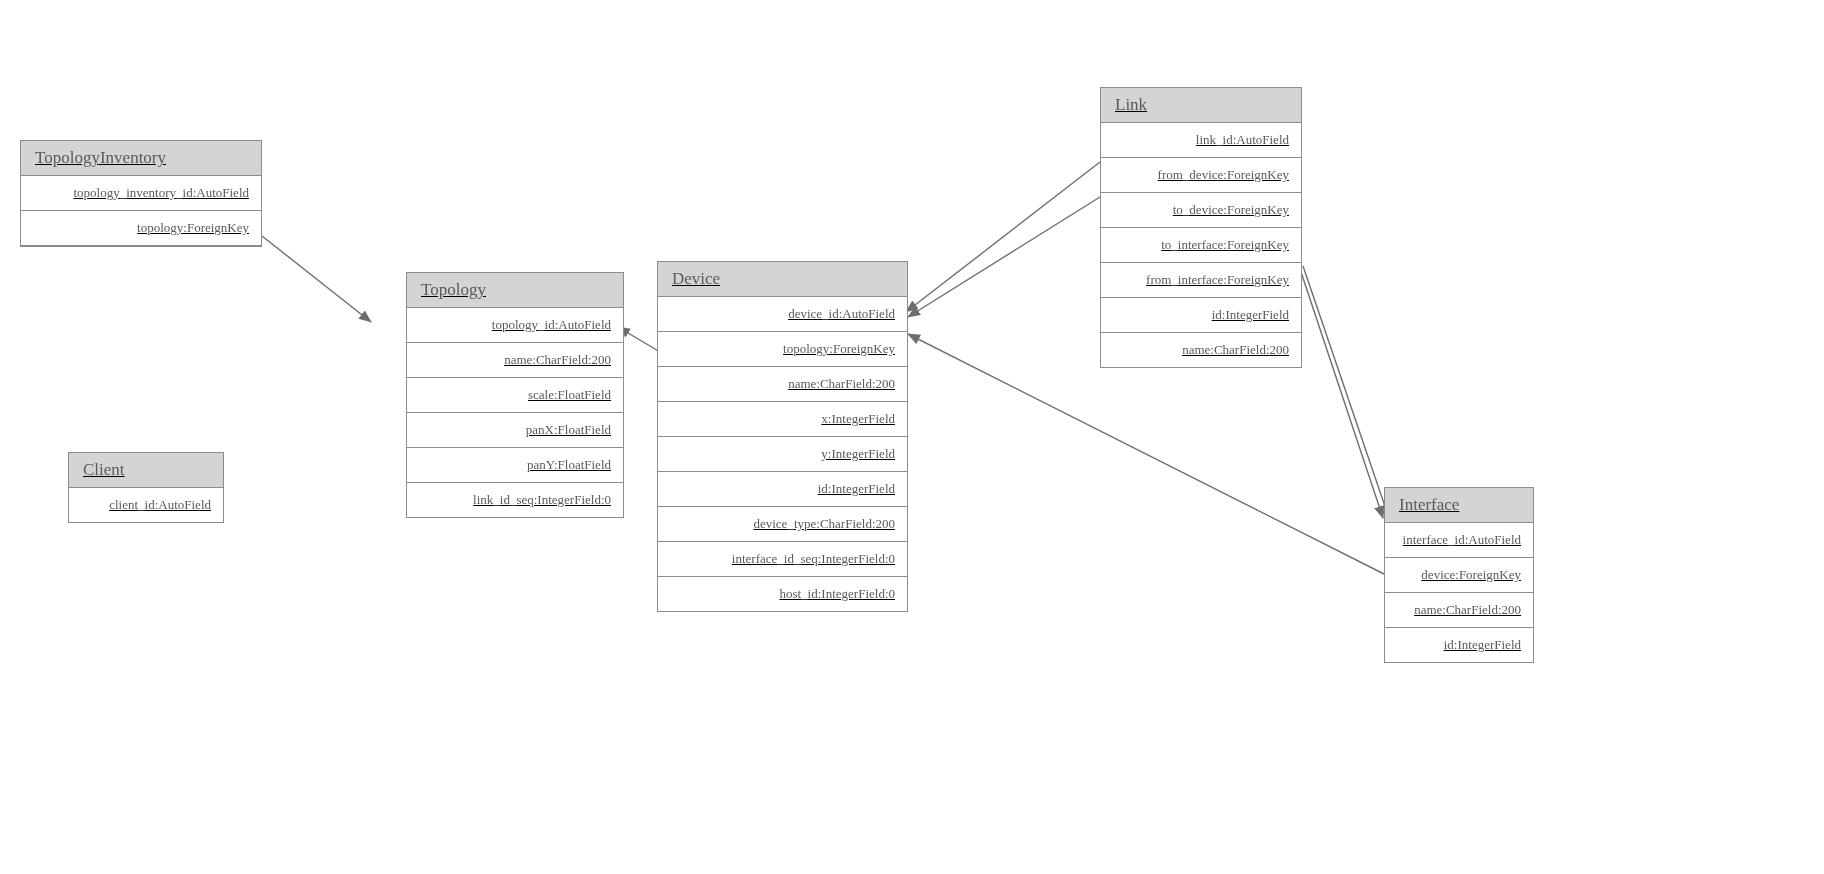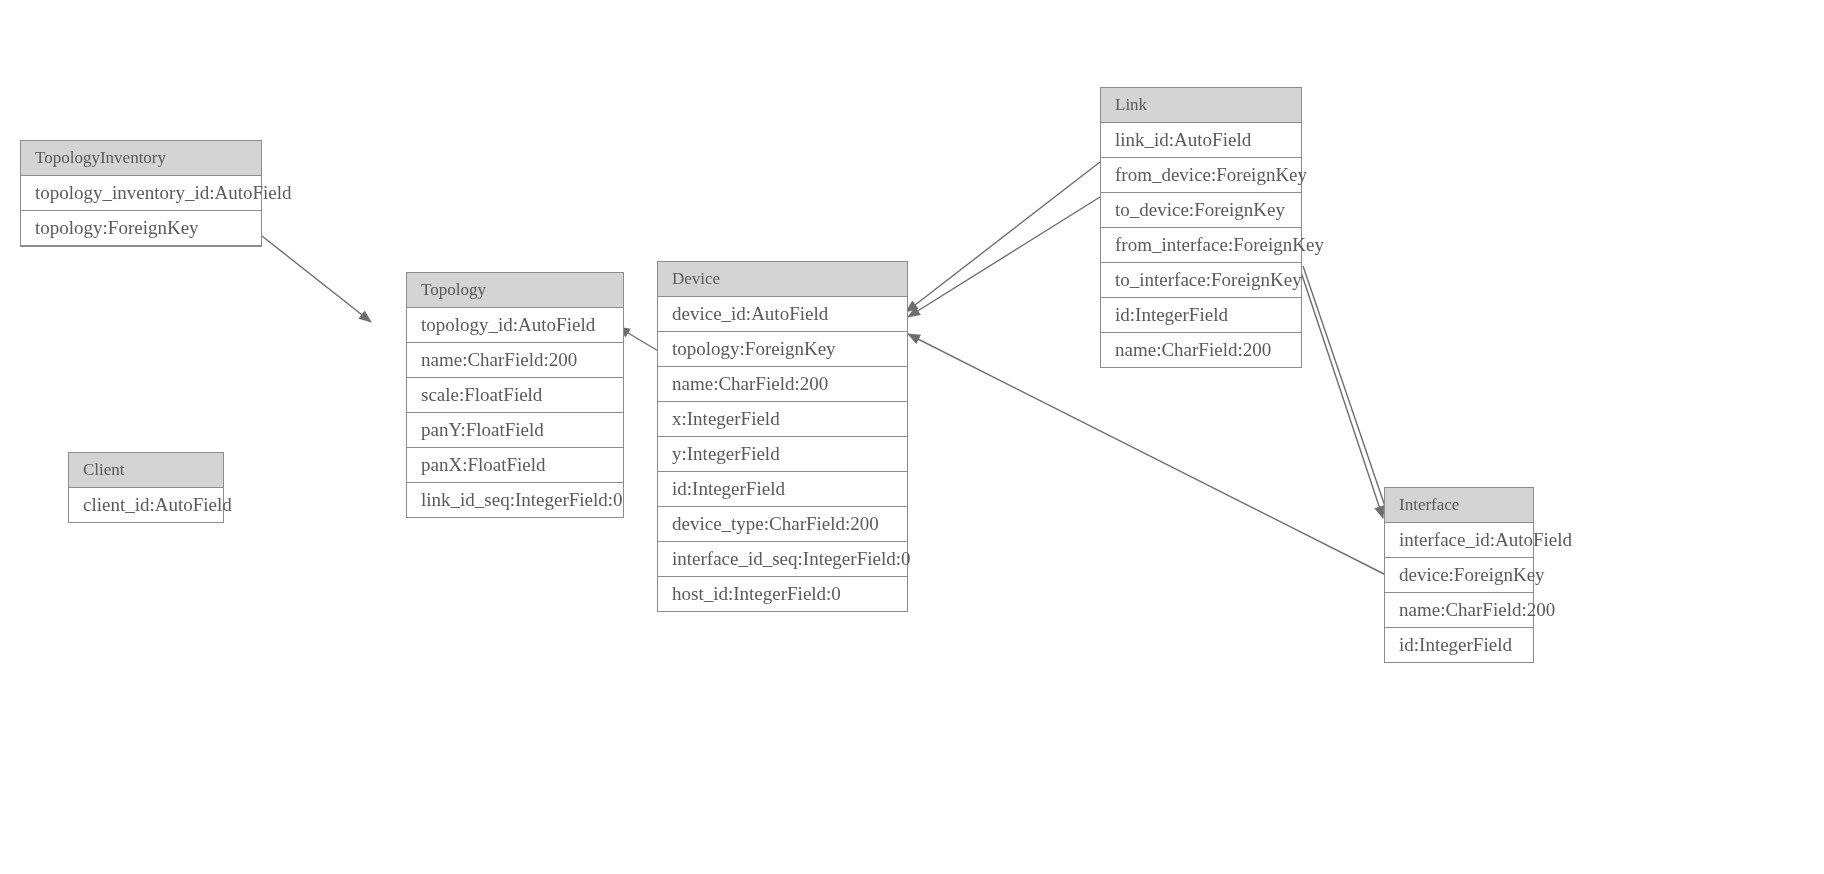--- a/index.html
+++ b/index.html
@@ -12,40 +12,42 @@
   }
   #canvas{position:absolute;left:0;top:0;width:1824px;height:874px;}
   #edges{position:absolute;left:0;top:0;width:1824px;height:874px;pointer-events:none;}
 
   .entity{
     position:absolute;
     box-sizing:border-box;
     border:1px solid #8c8c8c;
     background:#15803d;
     z-index:2;
+    text-decoration:underline;
   }
   .entity-header{
     box-sizing:border-box;
     background:#d4d4d4;
     border-bottom:1px solid #8c8c8c;
     color:#5a5a5a;
     font-size:17px;
     line-height:20px;
     padding:7px 12px 7px 14px;
     white-space:nowrap;
   }
   .field-row{
     box-sizing:border-box;
     border-bottom:1px solid #8c8c8c;
     color:#5a5a5a;
-    font-size:19px;
+    font-size:13px;
     line-height:20px;
     padding:7px 12px 7px 14px;
     white-space:nowrap;
     background:#ffffff;
+    text-align:right;
   }
   .field-row.last{border-bottom:none;}
 </style>
 </head>
 <body>
 
 <div id="canvas">
 
   <svg id="edges" viewBox="0 0 1824 874" xmlns="http://www.w3.org/2000/svg">
     <defs>
@@ -78,22 +80,22 @@
   <div class="entity" style="left:68px;top:452px;width:156px;">
     <div class="entity-header">Client</div>
     <div class="field-row last">client_id:AutoField</div>
   </div>
 
   <div class="entity" style="left:406px;top:272px;width:218px;">
     <div class="entity-header">Topology</div>
     <div class="field-row">topology_id:AutoField</div>
     <div class="field-row">name:CharField:200</div>
     <div class="field-row">scale:FloatField</div>
+    <div class="field-row">panX:FloatField</div>
     <div class="field-row">panY:FloatField</div>
-    <div class="field-row">panX:FloatField</div>
     <div class="field-row last">link_id_seq:IntegerField:0</div>
   </div>
 
   <div class="entity" style="left:657px;top:261px;width:251px;">
     <div class="entity-header">Device</div>
     <div class="field-row">device_id:AutoField</div>
     <div class="field-row">topology:ForeignKey</div>
     <div class="field-row">name:CharField:200</div>
     <div class="field-row">x:IntegerField</div>
     <div class="field-row">y:IntegerField</div>
@@ -101,22 +103,22 @@
     <div class="field-row">device_type:CharField:200</div>
     <div class="field-row">interface_id_seq:IntegerField:0</div>
     <div class="field-row last">host_id:IntegerField:0</div>
   </div>
 
   <div class="entity" style="left:1100px;top:87px;width:202px;">
     <div class="entity-header">Link</div>
     <div class="field-row">link_id:AutoField</div>
     <div class="field-row">from_device:ForeignKey</div>
     <div class="field-row">to_device:ForeignKey</div>
+    <div class="field-row">to_interface:ForeignKey</div>
     <div class="field-row">from_interface:ForeignKey</div>
-    <div class="field-row">to_interface:ForeignKey</div>
     <div class="field-row">id:IntegerField</div>
     <div class="field-row last">name:CharField:200</div>
   </div>
 
   <div class="entity" style="left:1384px;top:487px;width:150px;">
     <div class="entity-header">Interface</div>
     <div class="field-row">interface_id:AutoField</div>
     <div class="field-row">device:ForeignKey</div>
     <div class="field-row">name:CharField:200</div>
     <div class="field-row last">id:IntegerField</div>

